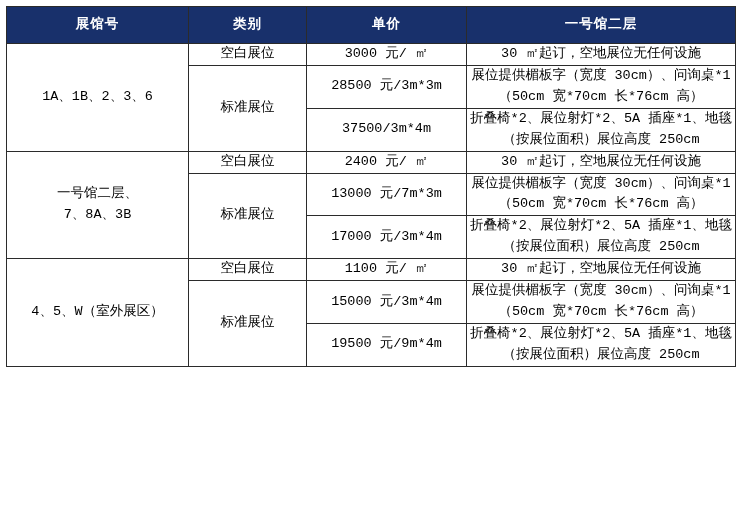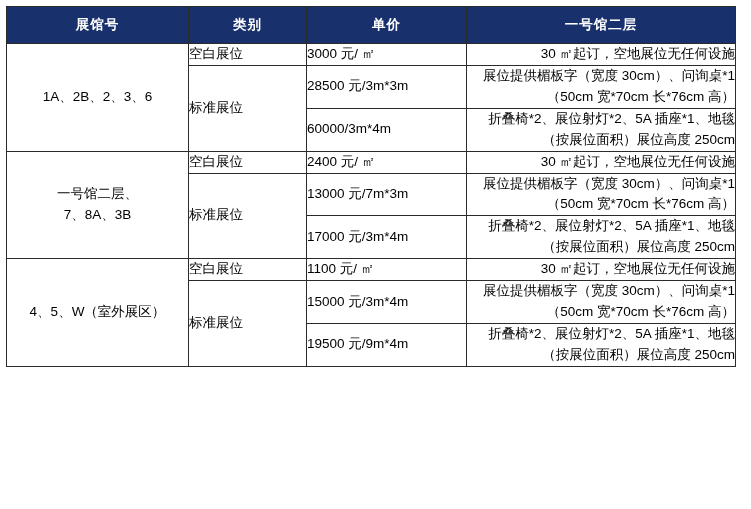--- a/index.html
+++ b/index.html
@@ -16,20 +16,21 @@
     height: 509px;
     position: relative;
     background: #ffffff;
     box-sizing: border-box;
   }
   table.price-table {
     border-collapse: collapse;
     width: 729px;
     margin: 6px 0 8px 6px;
     table-layout: fixed;
+    font-family: Liberation Mono, monospace;
   }
   table.price-table th,
   table.price-table td {
     border: 1px solid #2b2b2b;
     padding: 0;
     vertical-align: middle;
     font-size: 13.5px;
     line-height: 1.55;
   }
   thead th {
@@ -40,27 +41,29 @@
     text-align: center;
     font-size: 15px;
     letter-spacing: 1px;
     border: 1px solid #18306b;
   }
   td.c-hall {
     text-align: center;
     padding: 4px 6px;
   }
   td.c-cat {
+    text-align: center;
     padding: 4px 4px;
   }
   td.c-price {
+    text-align: center;
     padding: 8px 4px;
   }
   td.c-svc {
-    text-align: right;
+    text-align: center;
     padding: 6px 8px;
   }
   .svc-line {
     display: block;
     white-space: nowrap;
   }
   .hall-line {
     display: block;
     white-space: nowrap;
   }
@@ -81,38 +84,38 @@
         <th>展馆号</th>
         <th>类别</th>
         <th>单价</th>
         <th>一号馆二层</th>
       </tr>
     </thead>
     <tbody>
 
       <tr>
         <td class="c-hall" rowspan="3">
-          <span class="hall-line">1A、2B、2、3、6</span>
+          <span class="hall-line">1A、1B、2、3、6</span>
         </td>
         <td class="c-cat">空白展位</td>
         <td class="c-price">3000 元/ ㎡</td>
         <td class="c-svc">
           <span class="svc-line">30 ㎡起订，空地展位无任何设施</span>
         </td>
       </tr>
       <tr>
         <td class="c-cat" rowspan="2">标准展位</td>
         <td class="c-price">28500 元/3m*3m</td>
         <td class="c-svc">
           <span class="svc-line">展位提供楣板字（宽度 30cm）、问询桌*1</span>
           <span class="svc-line">（50cm 宽*70cm 长*76cm 高）</span>
         </td>
       </tr>
       <tr>
-        <td class="c-price">60000/3m*4m</td>
+        <td class="c-price">37500/3m*4m</td>
         <td class="c-svc">
           <span class="svc-line">折叠椅*2、展位射灯*2、5A 插座*1、地毯</span>
           <span class="svc-line">（按展位面积）展位高度 250cm</span>
         </td>
       </tr>
 
       <tr>
         <td class="c-hall" rowspan="3">
           <span class="hall-line">一号馆二层、</span>
           <span class="hall-line">7、8A、3B</span>

